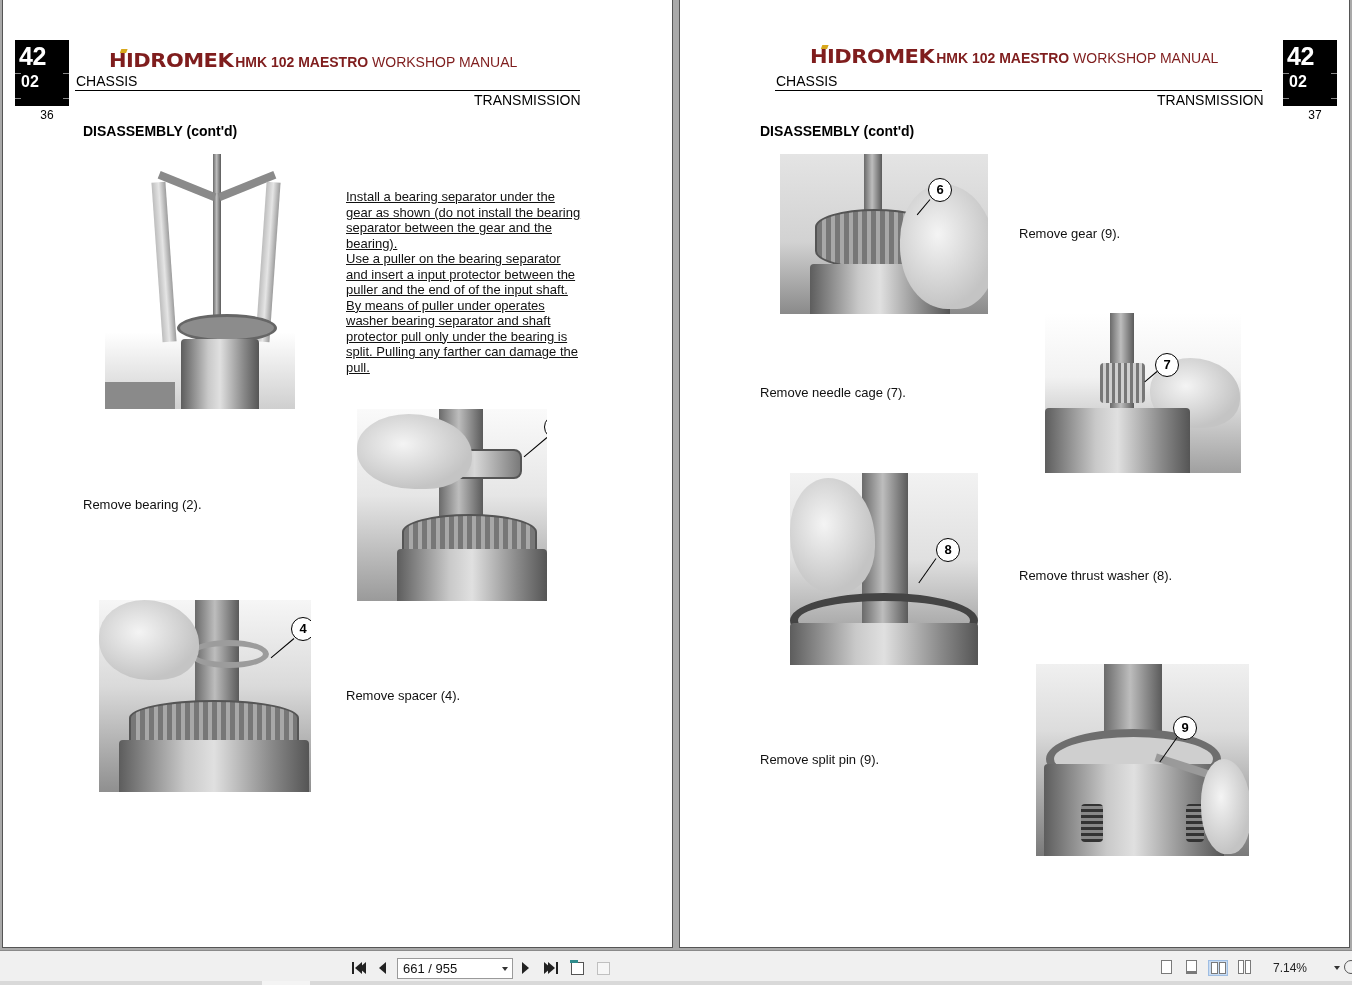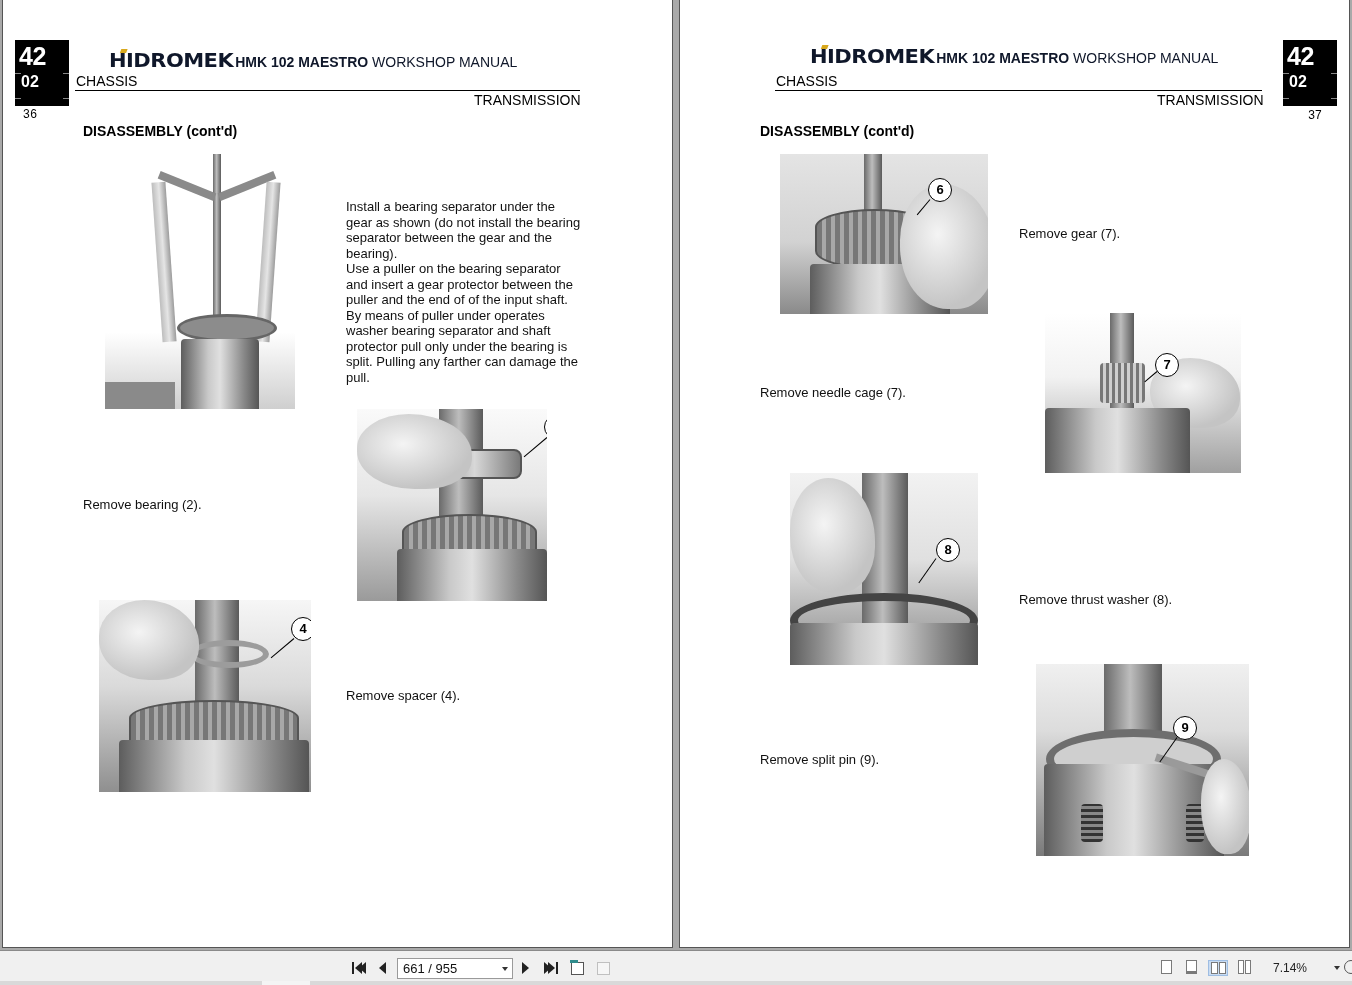--- a/index.html
+++ b/index.html
@@ -8,21 +8,21 @@
   .page { position: absolute; top: 0; height: 948px; background: #fff; border: 1px solid #555; border-top: none; }
   .page.left { left: 2px; width: 671px; }
   .page.right { left: 679px; width: 671px; }
 
   .sec-box { position: absolute; width: 54px; height: 66px; background: #000; color: #fff; }
   .sec-box .big { position: absolute; left: 4px; top: 2px; font-size: 25px; font-weight: bold; letter-spacing: -0.5px; }
   .sec-box .small { position: absolute; left: 6px; top: 33px; font-size: 16px; font-weight: bold; }
   .sec-box .tick { position: absolute; width: 6px; height: 1px; background: #888; }
   .page-num { position: absolute; font-size: 12px; color: #000; width: 54px; text-align: center; }
 
-  .brand { position: absolute; white-space: nowrap; font-size: 14px; color: #0f172a; }
+  .brand { position: absolute; white-space: nowrap; font-size: 14px; color: #7f1d1d; }
   .brand .logo { font-family: "DejaVu Sans", sans-serif; font-weight: bold; font-size: 20px; letter-spacing: -0.5px; display: inline-block; transform: scaleX(1.05); transform-origin: left; margin-right: 4px; position: relative; }
   .brand .logo .accent { position: absolute; left: 11px; top: 1px; width: 6px; height: 4px; background: #d8a81c; transform: skewX(-20deg); }
   .brand .model { font-weight: bold; font-size: 14px; }
   .brand .manual { font-size: 14px; }
 
   .chassis { position: absolute; font-size: 14px; }
   .rule { position: absolute; height: 1px; background: #000; }
   .transmission { position: absolute; font-size: 14px; }
   .section-title { position: absolute; font-size: 14px; font-weight: bold; }
 
@@ -63,21 +63,21 @@
 
   <div class="page left">
     <div class="sec-box" style="left:12px;top:40px;">
       <span class="big">42</span>
       <span class="small">02</span>
       <span class="tick" style="left:0;top:33px;"></span>
         <span class="tick" style="right:0;top:33px;"></span>
       <span class="tick" style="left:0;top:58px;"></span>
         <span class="tick" style="right:0;top:58px;"></span>
     </div>
-    <div class="page-num" style="left:0;top:108px;font-family:Liberation Mono, monospace;">36</div>
+    <div class="page-num" style="left:17px;top:108px;">36</div>
 
     <div class="brand" style="left:106px;top:48px;">
       <span class="logo"><span class="accent"></span><span>HIDROMEK</span></span>
       <span class="model">HMK 102 MAESTRO</span>
       <span class="manual">WORKSHOP MANUAL</span>
     </div>
     <div class="chassis" style="left:73px;top:73px;">CHASSIS</div>
     <div class="rule" style="left:72px;top:90px;width:505px;"></div>
     <div class="transmission" style="left:471px;top:92px;">TRANSMISSION</div>
     <div class="section-title" style="left:80px;top:123px;">DISASSEMBLY (cont'd)</div>
@@ -86,27 +86,27 @@
       <div class="shaft" style="left:108px;top:0;width:8px;height:175px;"></div>
       <div style="position:absolute;left:52px;top:28px;width:60px;height:8px;background:#8a8a8a;transform:rotate(22deg);"></div>
       <div style="position:absolute;left:112px;top:28px;width:60px;height:8px;background:#8a8a8a;transform:rotate(-22deg);"></div>
       <div style="position:absolute;left:52px;top:28px;width:14px;height:160px;background:linear-gradient(90deg,#bdbdbd,#e5e5e5,#9c9c9c);transform:rotate(-4deg);"></div>
       <div style="position:absolute;left:156px;top:28px;width:14px;height:160px;background:linear-gradient(90deg,#bdbdbd,#e5e5e5,#9c9c9c);transform:rotate(4deg);"></div>
       <div style="position:absolute;left:72px;top:160px;width:100px;height:28px;border-radius:50%;background:#8c8c8c;border:3px solid #666;"></div>
       <div class="housing" style="left:76px;top:185px;width:78px;height:70px;"></div>
       <div style="position:absolute;left:0;top:228px;width:70px;height:27px;background:#8a8a8a;"></div>
     </div>
 
-    <div class="para" style="left:343px;top:199px;width:260px;">
+    <div class="para" style="left:343px;top:189px;width:260px;text-decoration:underline;">
       <div>Install a bearing separator under the</div>
       <div>gear as shown (do not install the bearing</div>
       <div>separator between the gear and the</div>
       <div>bearing).</div>
       <div>Use a puller on the bearing separator</div>
-      <div>and insert a gear protector between the</div>
+      <div>and insert a input protector between the</div>
       <div>puller and the end of of the input shaft.</div>
       <div>By means of puller under operates</div>
       <div>washer bearing separator and shaft</div>
       <div>protector pull only under the bearing is</div>
       <div>split. Pulling any farther can damage the</div>
       <div>pull.</div>
     </div>
 
     <div class="photo" style="left:354px;top:409px;width:190px;height:192px;background:linear-gradient(180deg,#fafafa 0%,#e6e6e6 45%,#9a9a9a 100%);">
       <div class="shaft" style="left:82px;top:0;width:44px;height:140px;"></div>
@@ -152,41 +152,41 @@
     <div class="section-title" style="left:80px;top:123px;">DISASSEMBLY (cont'd)</div>
 
     <div class="photo" style="left:100px;top:154px;width:208px;height:160px;background:linear-gradient(180deg,#e4e4e4 0%,#d2d2d2 55%,#8a8a8a 100%);">
       <div class="shaft" style="left:84px;top:0;width:18px;height:80px;"></div>
       <div class="gear" style="left:35px;top:55px;width:120px;height:60px;"></div>
       <div class="housing" style="left:30px;top:110px;width:140px;height:50px;"></div>
       <div class="hand" style="left:120px;top:30px;width:95px;height:125px;"></div>
       <div class="callout" style="left:148px;top:24px;">6</div>
       <div class="leader" style="left:150px;top:45px;width:20px;transform:rotate(130deg);"></div>
     </div>
-    <div class="caption" style="left:339px;top:226px;">Remove gear (7).</div>
+    <div class="caption" style="left:339px;top:226px;">Remove gear (9).</div>
 
     <div class="caption" style="left:80px;top:385px;">Remove needle cage (7).</div>
     <div class="photo" style="left:365px;top:313px;width:196px;height:160px;background:linear-gradient(180deg,#fff 0%,#f2f2f2 40%,#a0a0a0 100%);">
       <div class="shaft" style="left:65px;top:0;width:24px;height:100px;"></div>
       <div style="position:absolute;left:55px;top:50px;width:45px;height:40px;background:repeating-linear-gradient(90deg,#777 0 3px,#cfcfcf 3px 6px);border-radius:4px;"></div>
       <div class="hand" style="left:105px;top:45px;width:90px;height:70px;"></div>
       <div class="housing" style="left:0;top:95px;width:145px;height:65px;"></div>
       <div class="callout" style="left:110px;top:40px;">7</div>
       <div class="leader" style="left:112px;top:58px;width:16px;transform:rotate(140deg);"></div>
     </div>
 
     <div class="photo" style="left:110px;top:473px;width:188px;height:192px;background:linear-gradient(180deg,#f2f2f2 0%,#e0e0e0 45%,#8a8a8a 100%);">
       <div class="shaft" style="left:72px;top:0;width:46px;height:160px;"></div>
       <div class="hand" style="left:0;top:5px;width:85px;height:115px;"></div>
       <div style="position:absolute;left:0;top:120px;width:188px;height:55px;border-radius:50%;border:8px solid #444;"></div>
       <div class="housing" style="left:0;top:150px;width:188px;height:42px;"></div>
       <div class="callout" style="left:146px;top:65px;">8</div>
       <div class="leader" style="left:146px;top:85px;width:30px;transform:rotate(125deg);"></div>
     </div>
-    <div class="caption" style="left:339px;top:592px;">Remove thrust washer (8).</div>
+    <div class="caption" style="left:339px;top:568px;">Remove thrust washer (8).</div>
 
     <div class="caption" style="left:80px;top:752px;">Remove split pin (9).</div>
     <div class="photo" style="left:356px;top:664px;width:213px;height:192px;background:linear-gradient(180deg,#f0f0f0 0%,#dcdcdc 35%,#7a7a7a 100%);">
       <div class="shaft" style="left:68px;top:0;width:58px;height:120px;"></div>
       <div style="position:absolute;left:10px;top:65px;width:175px;height:60px;border-radius:50%;border:8px solid #6e6e6e;background:#cfcfcf;"></div>
       <div class="housing" style="left:8px;top:100px;width:180px;height:92px;"></div>
       <div style="position:absolute;left:45px;top:140px;width:22px;height:38px;background:repeating-linear-gradient(0deg,#333 0 3px,#888 3px 6px);border-radius:4px;"></div>
       <div style="position:absolute;left:150px;top:140px;width:18px;height:38px;background:repeating-linear-gradient(0deg,#333 0 3px,#888 3px 6px);border-radius:4px;"></div>
       <div style="position:absolute;left:118px;top:100px;width:70px;height:8px;background:#9a9a9a;transform:rotate(18deg);"></div>
       <div class="hand" style="left:165px;top:95px;width:50px;height:95px;"></div>

